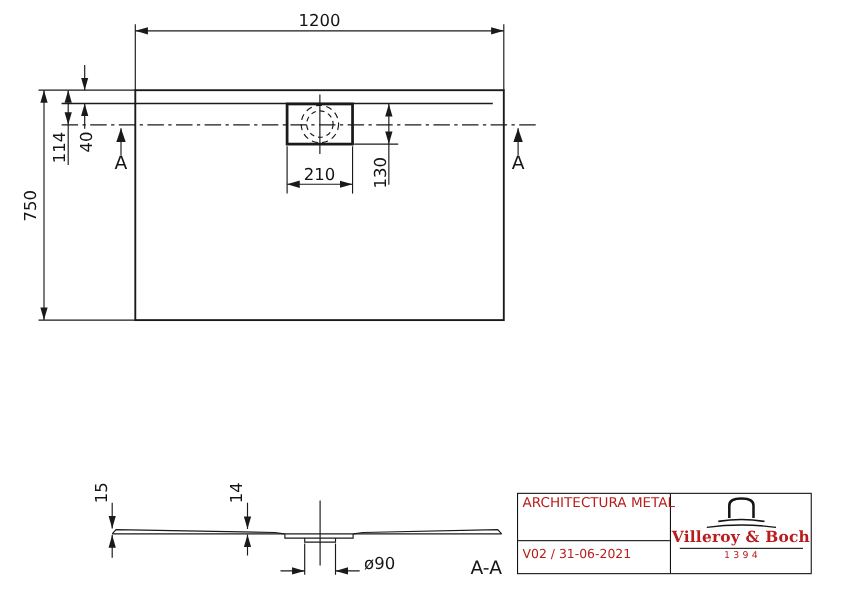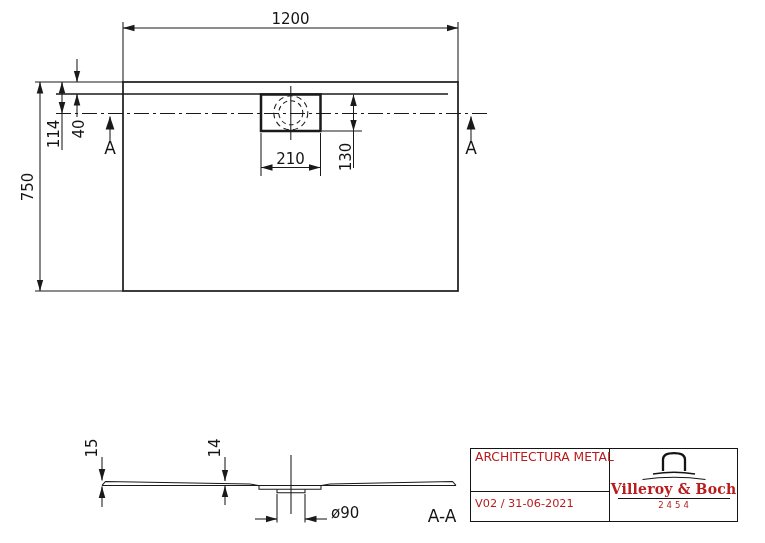--- a/index.html
+++ b/index.html
@@ -146,17 +146,17 @@
       <div class="tb-version">V02 / 31-06-2021</div>
     </div>
     <div class="tb-right">
       <svg width="64" height="30" viewBox="0 0 64 30">
         <path d="M21,20 L21,8.5 Q21,2.2 32,2.2 Q43,2.2 43,8.5 L43,20" fill="none" stroke="#141414" stroke-width="2.3"></path>
         <path d="M11,23 Q32,19.5 53,23" fill="none" stroke="#141414" stroke-width="1.5"></path>
         <path d="M0.5,28.5 Q32,24 63.5,28.5" fill="none" stroke="#141414" stroke-width="1.2"></path>
       </svg>
       <div class="brand">Villeroy &amp; Boch</div>
       <div class="brand-rule"></div>
-      <div class="brand-year">2454</div>
+      <div class="brand-year">1394</div>
     </div>
   </div>
 
 </div>
 
 </body></html>

